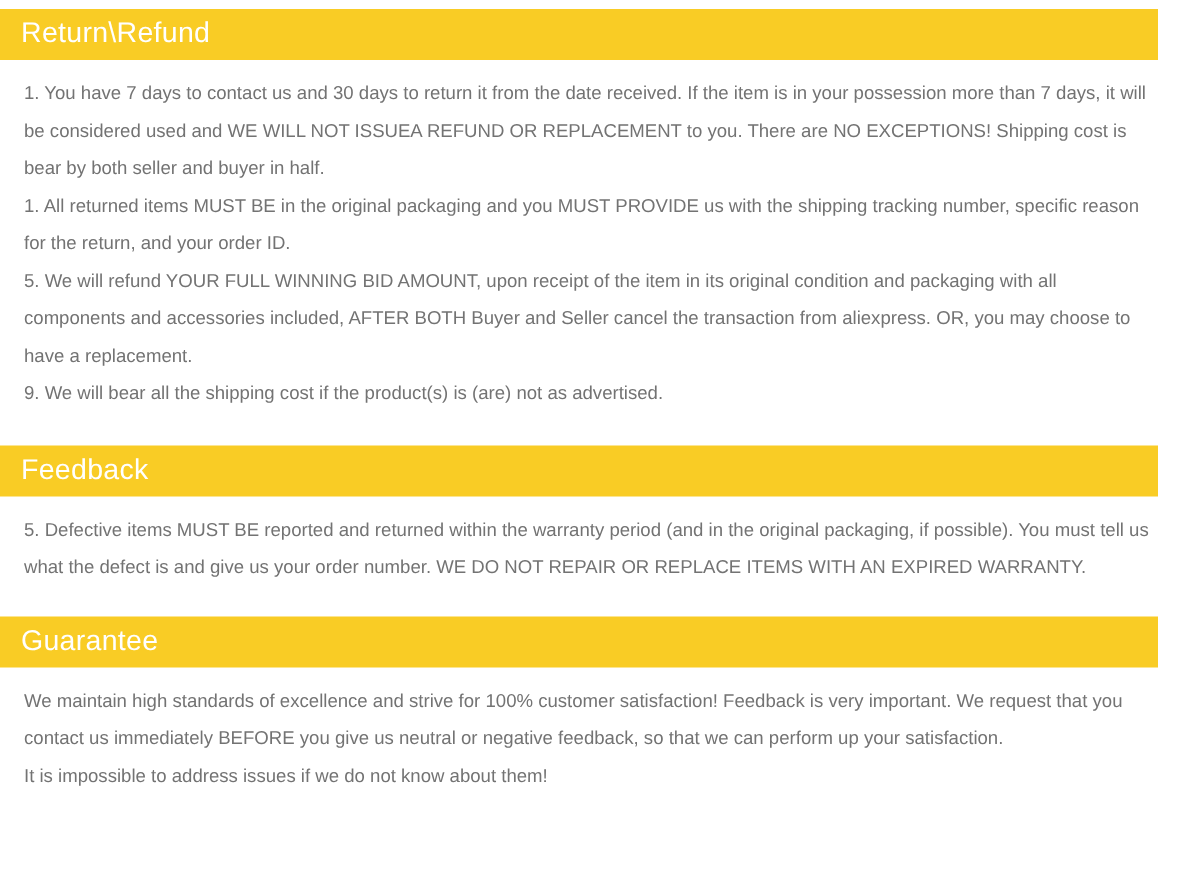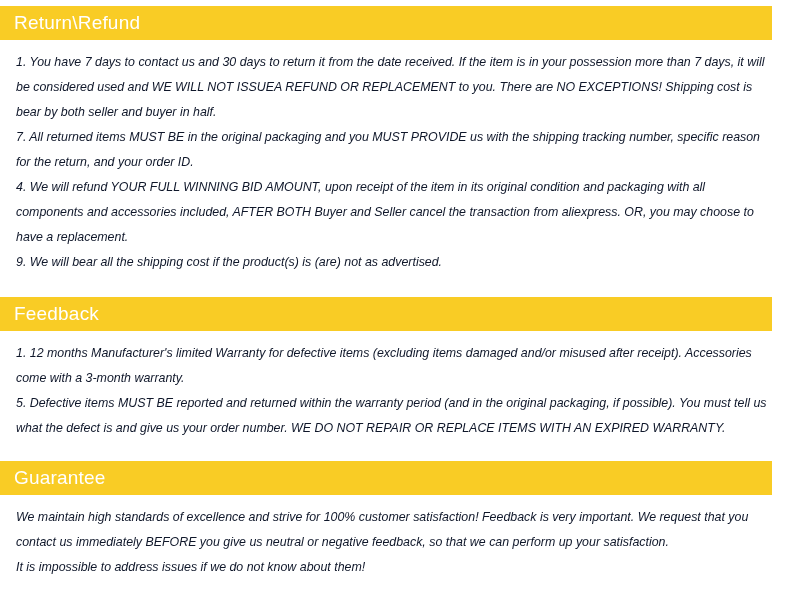--- a/index.html
+++ b/index.html
@@ -43,55 +43,53 @@
     line-height: 20px;
   }
   .section-body {
     padding: 10px 4px 4px 16px;
     box-sizing: border-box;
   }
   .section-body p {
     margin: 0;
     font-size: 12.4px;
     line-height: 25px;
-    color: #0f172a;
+    color: #737373;
     max-width: 760px;
-    font-style: italic;
   }
   .spacer-1 { height: 18px; }
   .spacer-2 { height: 16px; }
   .top-pad { height: 6px; }
 </style>
 </head>
 <body>
 
 <div class="page">
 
   <div class="top-pad"></div>
 
   <div class="section">
     <div class="section-header">
       <span class="title">Return\Refund</span>
     </div>
     <div class="section-body">
       <p>1. You have 7 days to contact us and 30 days to return it from the date received. If the item is in your possession more than 7 days, it will be considered used and WE WILL NOT ISSUEA REFUND OR REPLACEMENT to you. There are NO EXCEPTIONS! Shipping cost is bear by both seller and buyer in half.</p>
-      <p>7. All returned items MUST BE in the original packaging and you MUST PROVIDE us with the shipping tracking number, specific reason for the return, and your order ID.</p>
-      <p>4. We will refund YOUR FULL WINNING BID AMOUNT, upon receipt of the item in its original condition and packaging with all components and accessories included, AFTER BOTH Buyer and Seller cancel the transaction from aliexpress. OR, you may choose to have a replacement.</p>
+      <p>1. All returned items MUST BE in the original packaging and you MUST PROVIDE us with the shipping tracking number, specific reason for the return, and your order ID.</p>
+      <p>5. We will refund YOUR FULL WINNING BID AMOUNT, upon receipt of the item in its original condition and packaging with all components and accessories included, AFTER BOTH Buyer and Seller cancel the transaction from aliexpress. OR, you may choose to have a replacement.</p>
       <p>9. We will bear all the shipping cost if the product(s) is (are) not as advertised.</p>
     </div>
   </div>
 
   <div class="spacer-1"></div>
 
   <div class="section">
     <div class="section-header">
       <span class="title">Feedback</span>
     </div>
     <div class="section-body">
-      <p>1. 12 months Manufacturer's limited Warranty for defective items (excluding items damaged and/or misused after receipt). Accessories come with a 3-month warranty.</p>
       <p>5. Defective items MUST BE reported and returned within the warranty period (and in the original packaging, if possible). You must tell us what the defect is and give us your order number. WE DO NOT REPAIR OR REPLACE ITEMS WITH AN EXPIRED WARRANTY.</p>
     </div>
   </div>
 
   <div class="spacer-2"></div>
 
   <div class="section">
     <div class="section-header">
       <span class="title">Guarantee</span>
     </div>

